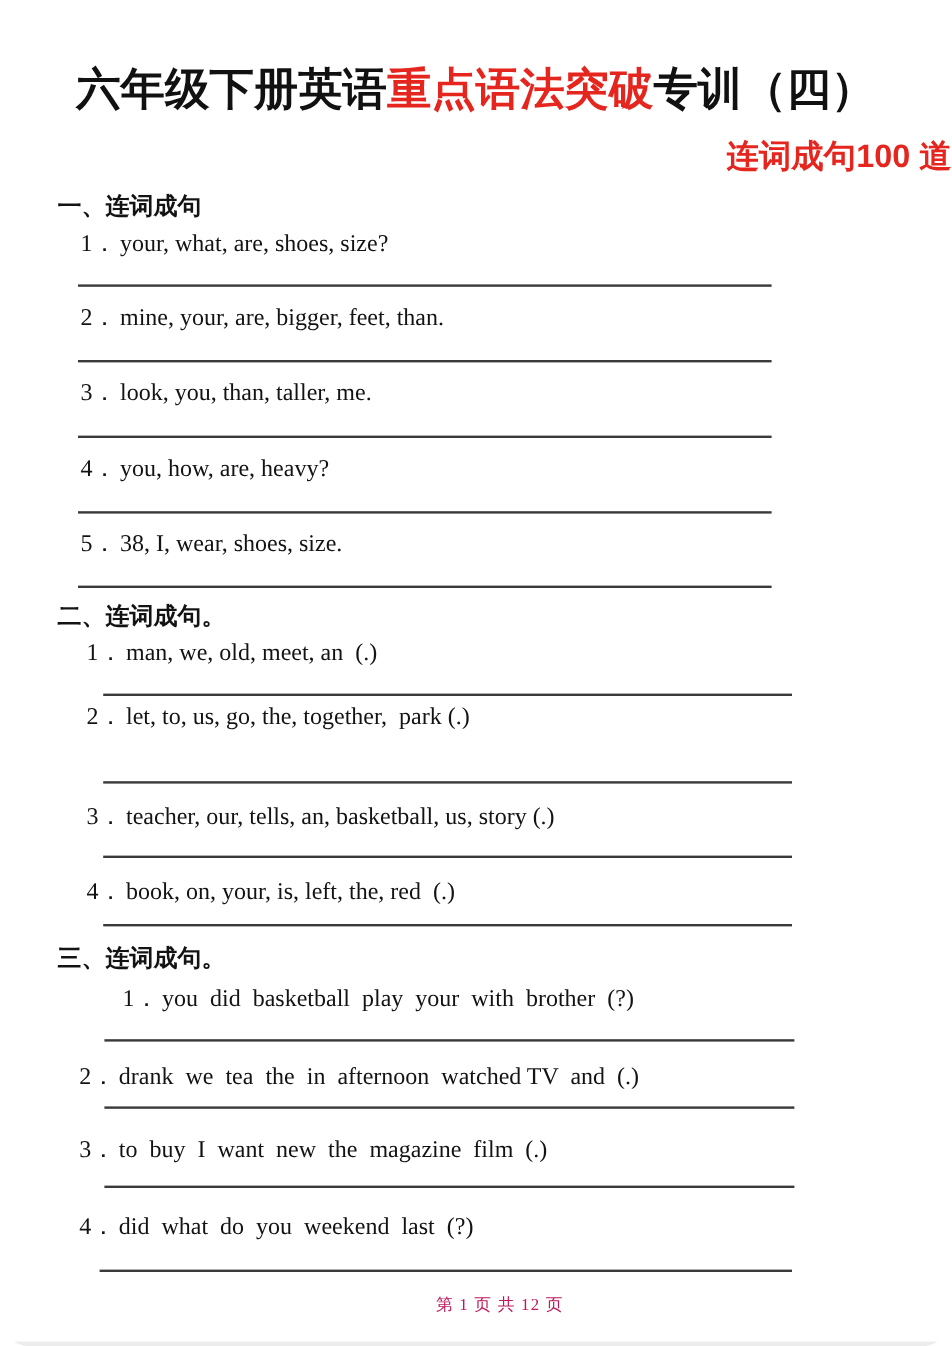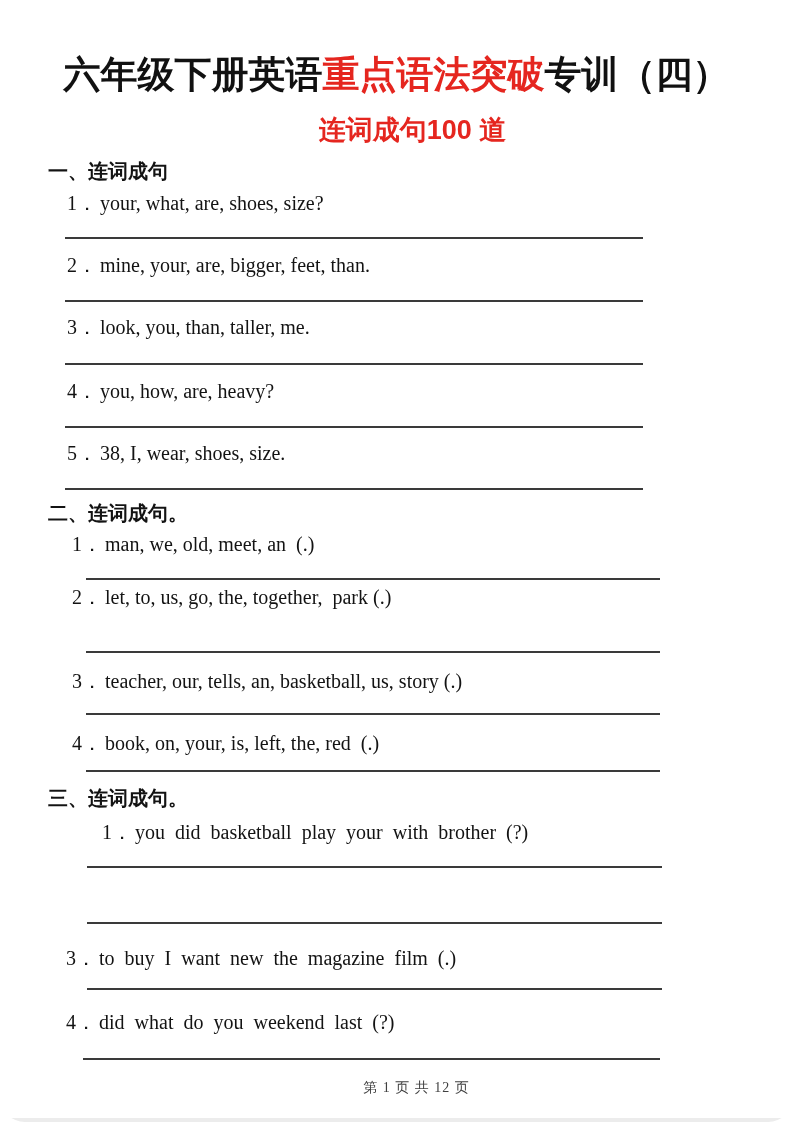--- a/index.html
+++ b/index.html
@@ -23,21 +23,21 @@
     font-weight: 700;
     font-size: 37px;
     letter-spacing: 0px;
     color: #111111;
     white-space: nowrap;
   }
   .doc-title .red { color: var(--accent); }
   .subtitle {
     position: absolute;
     top: 112px; left: 0; width: 793px;
-    text-align: center;
+    text-align: right;
     font-family: "Liberation Sans", "DejaVu Sans", sans-serif;
     font-weight: 700;
     font-size: 27px;
     color: var(--accent);
     white-space: nowrap;
     padding-left: 32px;
   }
   .sec-heading {
     position: absolute;
     left: 48px;
@@ -59,21 +59,21 @@
     position: absolute;
     height: 0;
     border-bottom: 2px solid var(--line);
   }
   .footer {
     position: absolute;
     top: 1079px; left: 0; width: 793px;
     text-align: center;
     font-size: 14px;
     letter-spacing: 1px;
-    color: #404040;
+    color: #be185d;
     padding-left: 40px;
   }
   .bottom-edge {
     position: absolute;
     left: 0; bottom: 0;
     width: 793px; height: 4px;
     background: #ececec;
   }
 </style>
 </head>
@@ -114,20 +114,21 @@
   <div class="blank" style="top:713px; left:86px; width:574px;"></div>
 
   <div class="item" style="top:730px; left:72px;"><span class="num">4．</span><span>book, on, your, is, left, the, red  (.)</span></div>
   <div class="blank" style="top:770px; left:86px; width:574px;"></div>
 
   <div class="sec-heading" style="top:785px;">三、连词成句。</div>
 
   <div class="item" style="top:819px; left:66px;margin-left:36px;"><span class="num">1．</span><span>you  did  basketball  play  your  with  brother  (?)</span></div>
   <div class="blank" style="top:866px; left:87px; width:575px;"></div>
 
+  <div class="item" style="top:884px; left:66px;"><span class="num">2．</span><span>drank  we  tea  the  in  afternoon  watched TV  and  (.)</span></div>
   <div class="blank" style="top:922px; left:87px; width:575px;"></div>
 
   <div class="item" style="top:945px; left:66px;"><span class="num">3．</span><span>to  buy  I  want  new  the  magazine  film  (.)</span></div>
   <div class="blank" style="top:988px; left:87px; width:575px;"></div>
 
   <div class="item" style="top:1009px; left:66px;"><span class="num">4．</span><span>did  what  do  you  weekend  last  (?)</span></div>
   <div class="blank" style="top:1058px; left:83px; width:577px;"></div>
 
   <div class="footer"><span>第 1 页 共 12 页</span></div>
 

